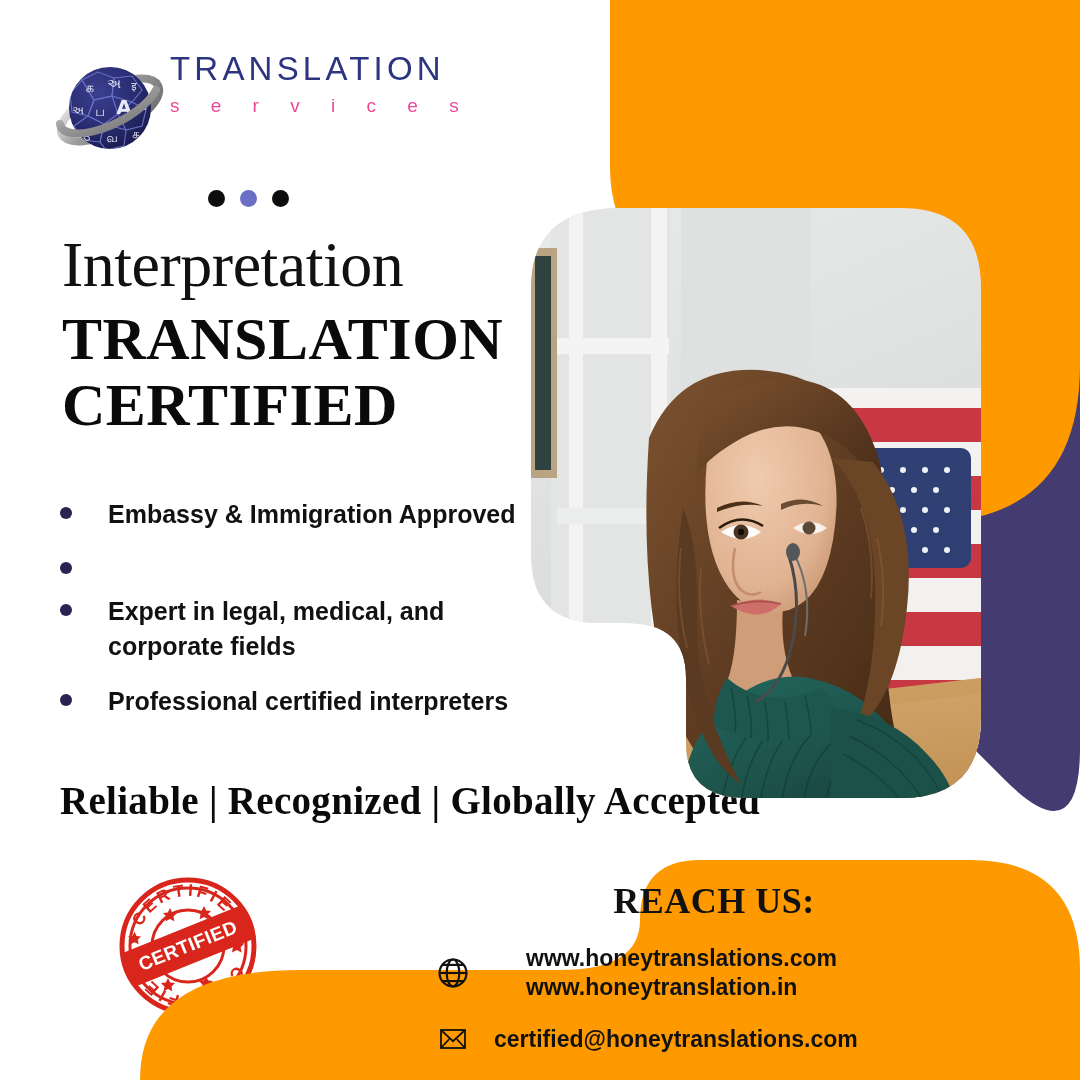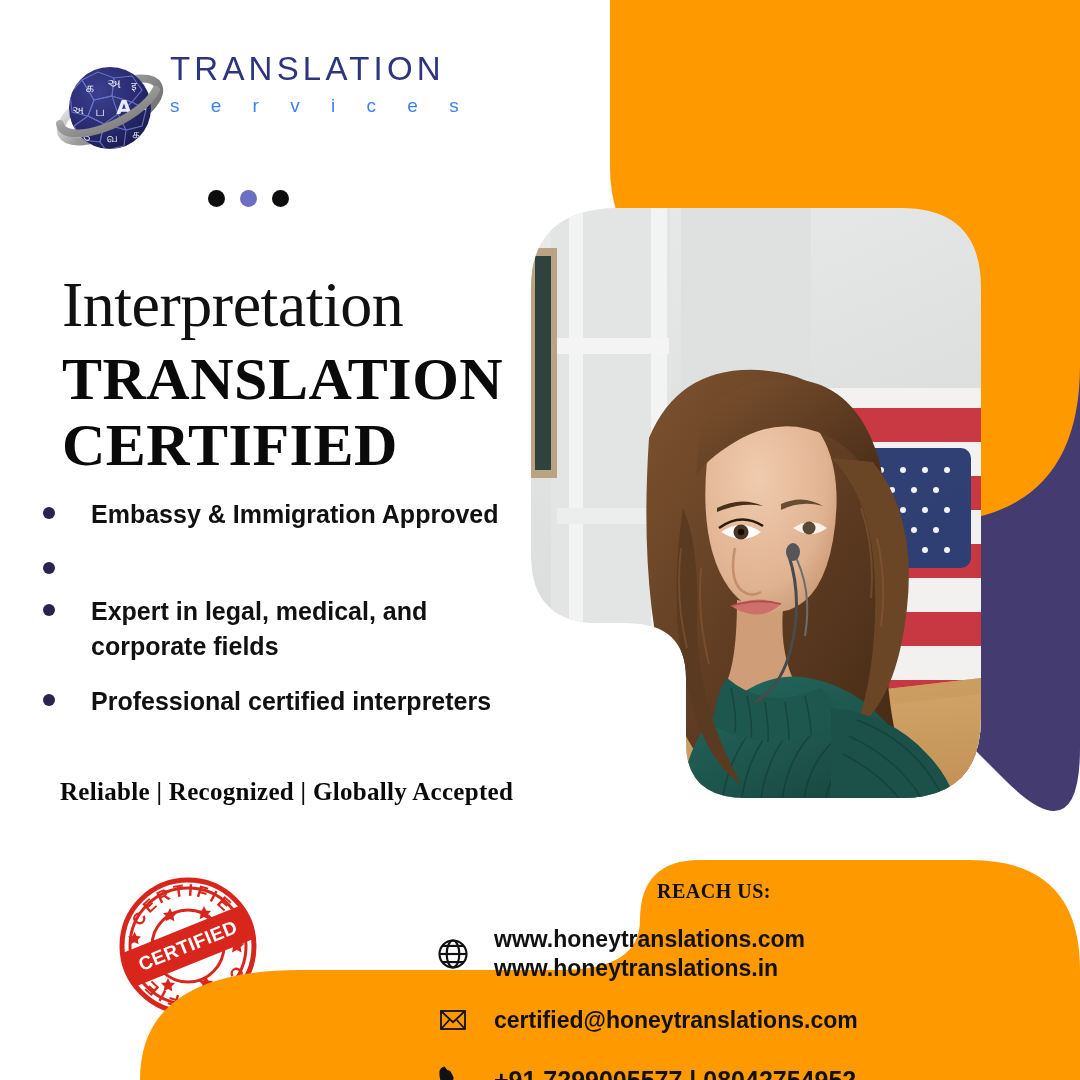--- a/index.html
+++ b/index.html
@@ -19,62 +19,62 @@
   #logo-block{position:absolute;left:52px;top:48px;width:420px;height:160px;}
   #globe-wrap{position:absolute;left:0;top:4px;width:118px;height:118px;}
   #logo-text{position:absolute;left:118px;top:0;width:300px;}
   #logo-honey{font-family:"Liberation Serif",serif;font-size:62px;font-weight:700;color:#2e3580;
      letter-spacing:4px;line-height:62px;white-space:nowrap;position:relative;display:inline-block;}
   #logo-reg{position:absolute;right:-22px;top:2px;font-family:"Liberation Sans",sans-serif;
      font-size:17px;font-weight:700;color:#3a3a3a;letter-spacing:0;}
   #logo-translation{font-family:"Liberation Sans",sans-serif;font-size:33px;font-weight:400;
      color:#2e3580;letter-spacing:4.2px;line-height:42px;white-space:nowrap;}
   #logo-services{font-family:"Liberation Sans",sans-serif;font-size:19px;font-weight:400;
-     color:#3b82f6;letter-spacing:13px;line-height:32px;white-space:nowrap;}
+     color:#ec4899;letter-spacing:13px;line-height:32px;white-space:nowrap;}
 
   #dots{position:absolute;left:208px;top:190px;display:flex;gap:15px;align-items:center;}
   .dot{width:17px;height:17px;border-radius:50%;}
 
   
-  #headline{position:absolute;left:62px;top:228px;width:470px;margin-top:40px;}
+  #headline{position:absolute;left:62px;top:228px;width:470px;}
   #h-script{font-family:"Liberation Serif",serif;font-size:64px;font-weight:400;color:#111111;
      line-height:74px;letter-spacing:-0.5px;}
   #h-main{font-family:"Liberation Serif",serif;font-size:60px;font-weight:700;color:#0a0a0a;
      line-height:66px;letter-spacing:0.5px;margin-top:4px;}
   #h-main div{white-space:nowrap;}
 
   
-  #bullets{position:absolute;left:43px;top:497px;width:500px;}
+  #bullets{position:absolute;left:60px;top:497px;width:500px;}
   .bullet-row{display:flex;align-items:flex-start;margin-bottom:20px;}
   .bullet-dot{width:12px;height:12px;border-radius:50%;background:#2a2351;flex:0 0 12px;margin-top:10px;}
   .bullet-text{margin-left:36px;font-family:"Liberation Sans",sans-serif;font-size:25px;
      font-weight:700;color:#111111;line-height:35px;}
 
   
   #tagline{position:absolute;left:60px;top:778px;font-family:"Liberation Serif",serif;
-     font-size:25px;font-weight:700;color:#0a0a0a;letter-spacing:0.3px;white-space:nowrap;}
+     font-size:39px;font-weight:700;color:#0a0a0a;letter-spacing:0.3px;white-space:nowrap;}
 
   
   #photo{position:absolute;left:531px;top:208px;width:450px;height:620px;}
   #photo-inner{position:absolute;inset:0;overflow:hidden;}
 
   
   #stamp{position:absolute;left:108px;top:866px;width:160px;height:160px;}
 
   
   #reach-panel{position:absolute;left:0;top:860px;width:1080px;height:220px;}
   #reach-content{position:absolute;left:430px;top:880px;width:620px;}
-  #reach-title{font-family:"Liberation Serif",serif;font-size:20px;font-weight:700;color:#111;
+  #reach-title{font-family:"Liberation Serif",serif;font-size:36px;font-weight:700;color:#111;
      text-align:center;letter-spacing:0.5px;width:540px;margin-left:14px;}
   .contact-row{display:flex;align-items:center;margin-top:14px;}
   .contact-icon{flex:0 0 46px;width:46px;height:46px;display:flex;align-items:center;justify-content:center;}
   .contact-text{margin-left:18px;font-family:"Liberation Sans",sans-serif;font-size:23px;
      font-weight:700;color:#111111;line-height:29px;}
   .contact-text span{display:block;white-space:nowrap;}
-  #row-web{margin-top:22px;}
+  #row-web{margin-top:22px;gap:32px;}
   #row-phone .contact-text{font-size:25px;}
 </style>
 </head>
 <body>
 
 <div id="poster">
 
   <svg class="shape" id="purple-ribbon" viewBox="0 0 1080 1080" preserveAspectRatio="none">
     <path fill="#443C70" d="
       M 536 0
@@ -534,21 +534,21 @@
         <svg viewBox="0 0 40 40" width="36" height="36" fill="none" stroke="#111" stroke-width="2.4">
           <circle cx="20" cy="20" r="15"></circle>
           <ellipse cx="20" cy="20" rx="7" ry="15"></ellipse>
           <line x1="5" y1="20" x2="35" y2="20"></line>
           <line x1="8" y1="11" x2="32" y2="11"></line>
           <line x1="8" y1="29" x2="32" y2="29"></line>
         </svg>
       </span>
       <span class="contact-text">
         <span>www.honeytranslations.com</span>
-        <span>www.honeytranslations.in</span>
+        <span>www.honeytranslation.in</span>
       </span>
     </div>
 
     <div class="contact-row" id="row-email">
       <span class="contact-icon">
         <svg viewBox="0 0 40 40" width="36" height="30" fill="none" stroke="#111" stroke-width="2.4">
           <rect x="4" y="8" width="32" height="24"></rect>
           <polyline points="4,8 20,23 36,8"></polyline>
           <line x1="4" y1="32" x2="15" y2="20"></line>
           <line x1="36" y1="32" x2="25" y2="20"></line>

